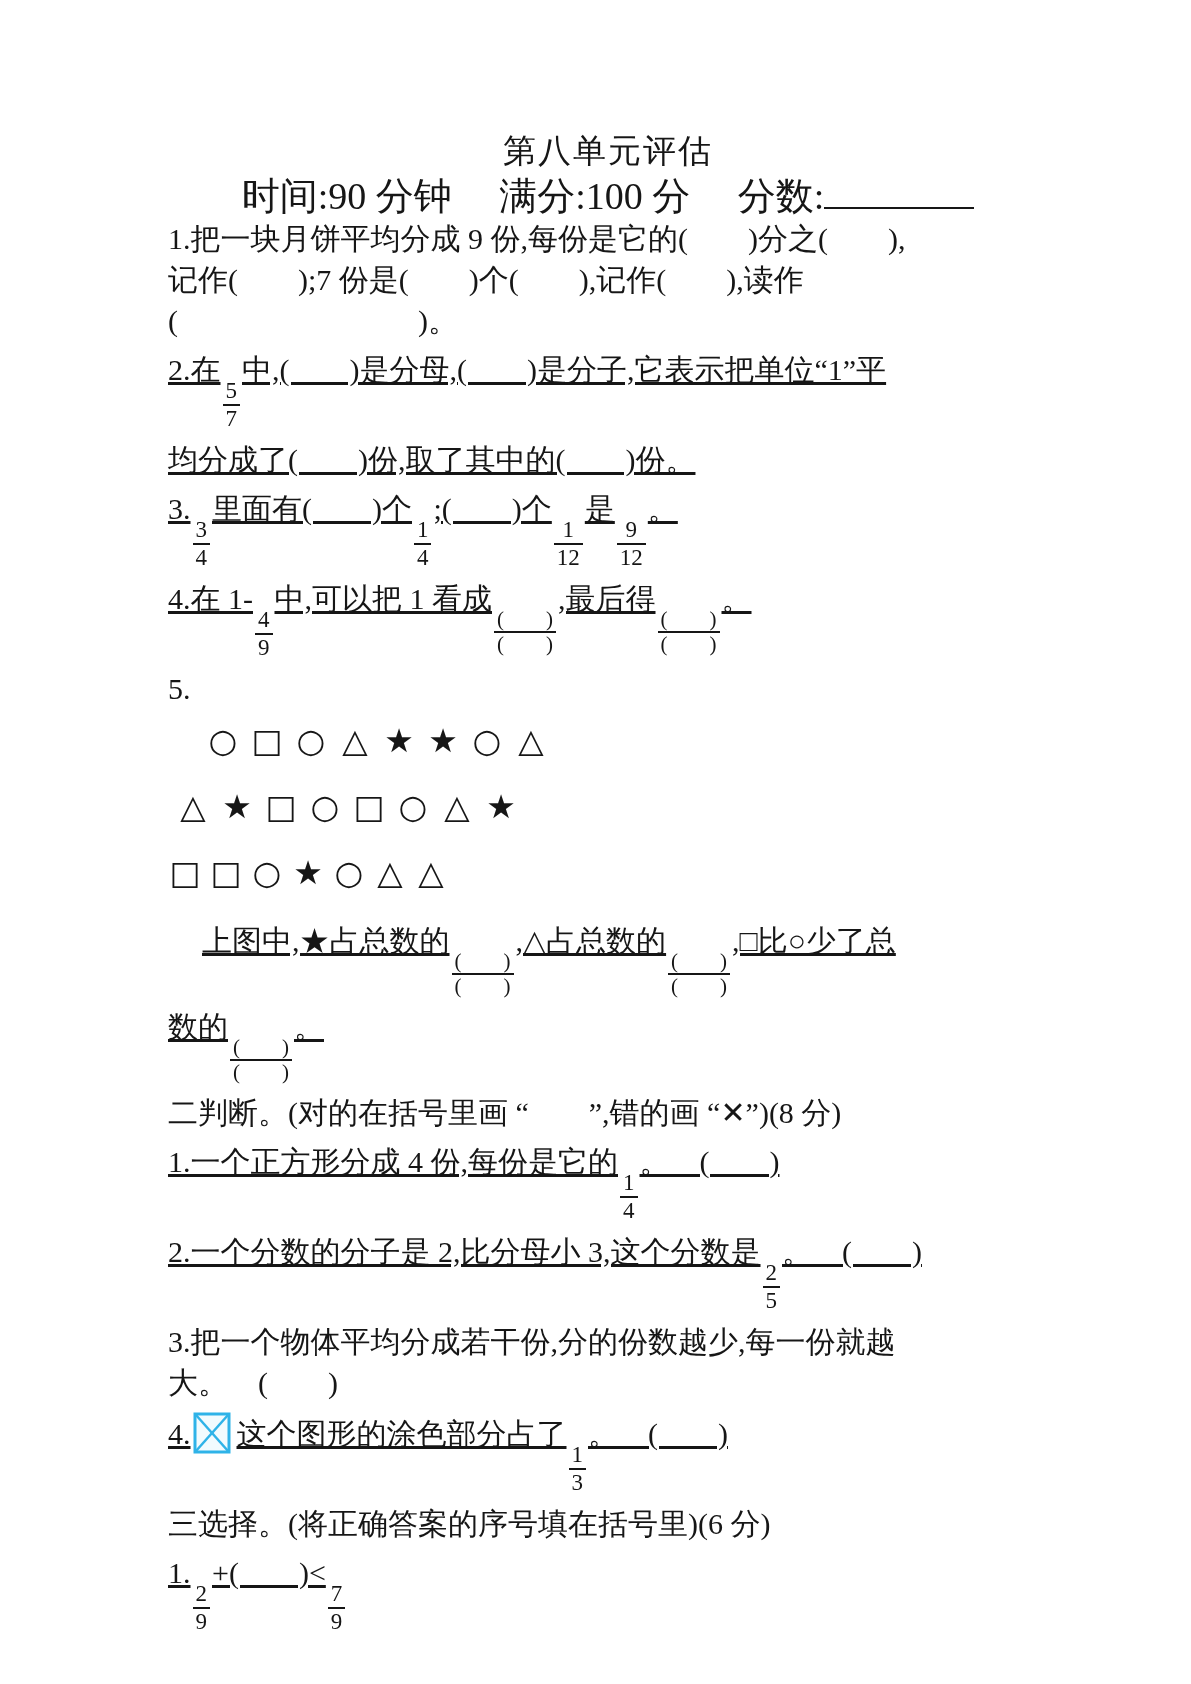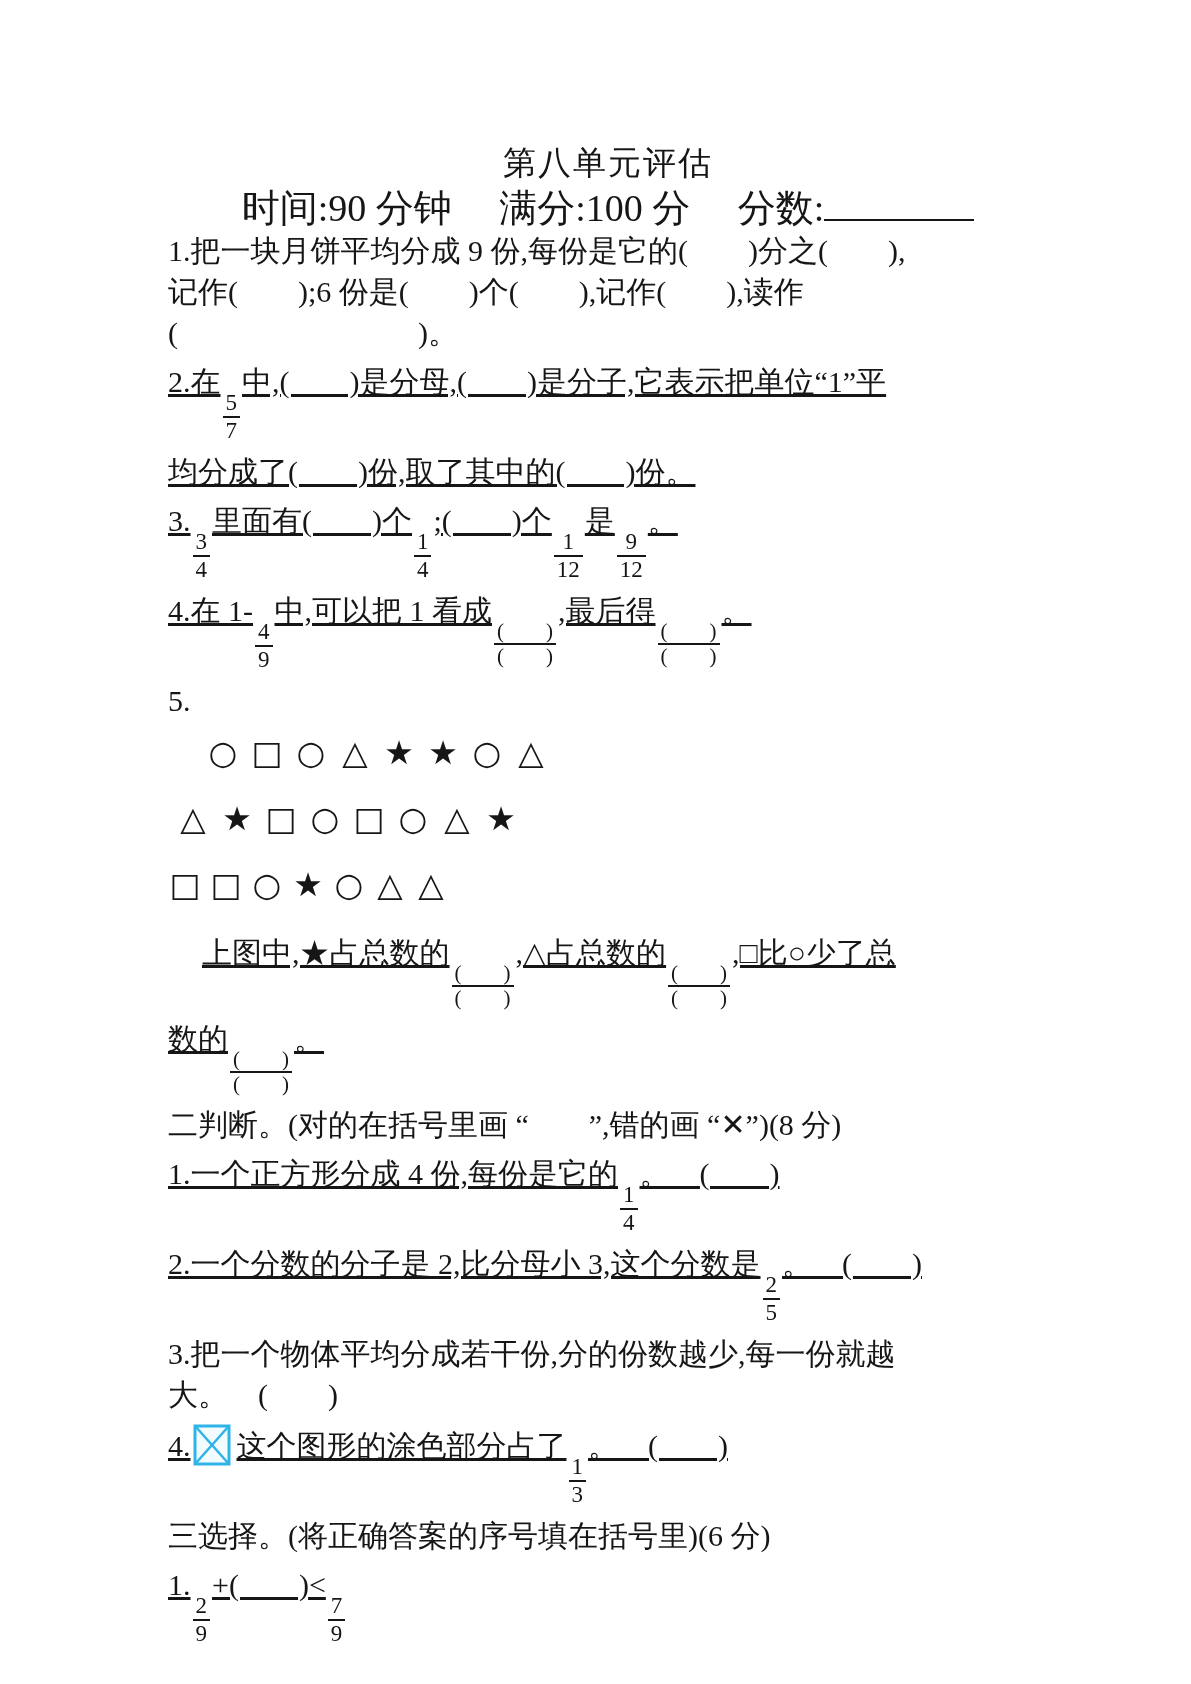--- a/index.html
+++ b/index.html
@@ -1,18 +1,18 @@
 <!DOCTYPE html>
 <html><head>
 <meta charset="utf-8">
 <style>
   html,body{margin:0;padding:0;background:#e8e8e8;}
   .page{position:relative;width:1191px;height:1684px;background:#ffffff;margin:0 auto;
         font-family:"Liberation Serif","DejaVu Serif",serif;color:#161616;overflow:hidden;}
-  .content{position:absolute;left:168px;top:140px;width:880px;}
+  .content{position:absolute;left:168px;top:128px;width:880px;}
   .title{text-align:center;font-size:33px;line-height:46px;letter-spacing:2px;}
   .meta{text-align:center;font-size:38px;line-height:44px;white-space:nowrap;}
   .score-line{display:inline-block;width:150px;height:30px;border-bottom:2px solid #161616;vertical-align:baseline;}
   .ln{font-size:30px;line-height:40px;margin:1px 0;white-space:nowrap;}
   .tall{margin:9px 0;text-decoration:underline;}
   .indent{padding-left:34px;margin-top:6px;}
   
   .fr{display:inline-flex;flex-direction:column;align-items:center;vertical-align:-0.80em;
       line-height:1.1;font-size:23px;margin:0 2px;text-align:center;}
   .fr .d{border-top:2px solid #161616;padding:0 3px;}
@@ -31,21 +31,21 @@
 <body>
 
 <div class="page">
   <div class="content">
 
     <div class="title">第八单元评估</div>
 
     <div class="meta"><span>时间:90 分钟　 满分:100 分　 分数:</span><span class="score-line"></span></div>
 
     <div class="ln">1.把一块月饼平均分成 9 份,每份是它的(　　)分之(　　),</div>
-    <div class="ln">记作(　　);6 份是(　　)个(　　),记作(　　),读作</div>
+    <div class="ln">记作(　　);7 份是(　　)个(　　),记作(　　),读作</div>
     <div class="ln">(　　　　　　　　)。</div>
 
     <div class="ln tall"><span>2.在</span><span class="fr">
           <span class="n">5</span>
           <span class="d">7</span>
         </span><span>中,(　　)是分母,(　　)是分子,它表示把单位“1”平</span></div>
     <div class="ln tall">均分成了(　　)份,取了其中的(　　)份。</div>
 
     <div class="ln tall"><span>3.</span><span class="fr">
           <span class="n">3</span>

